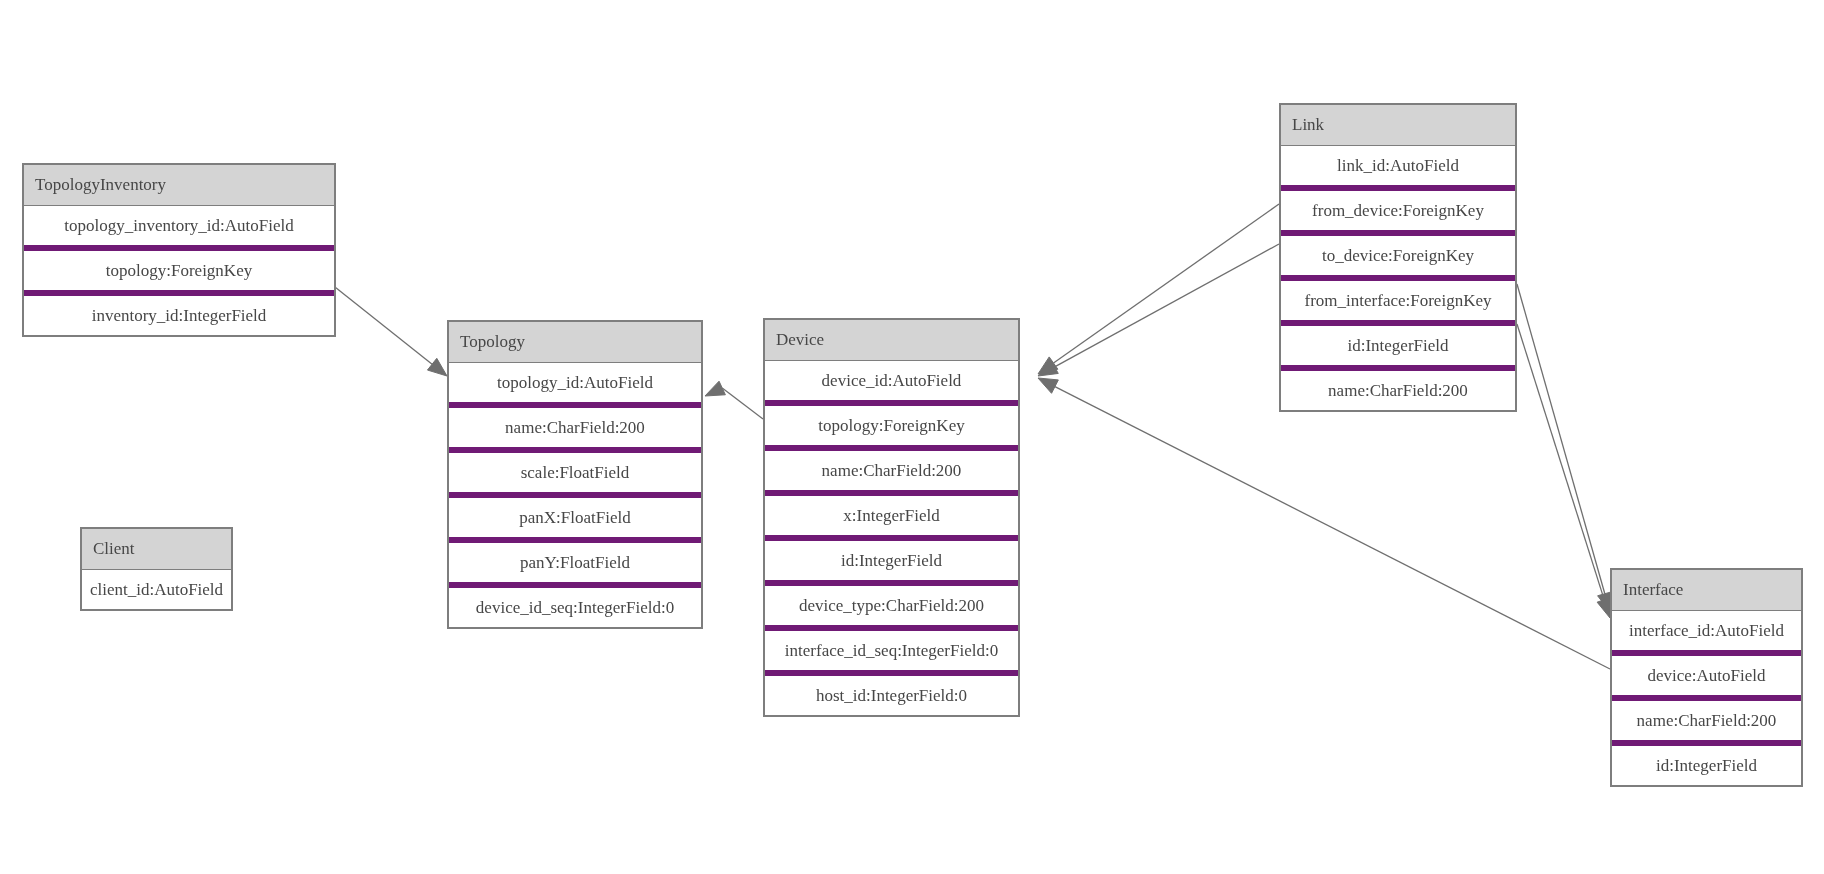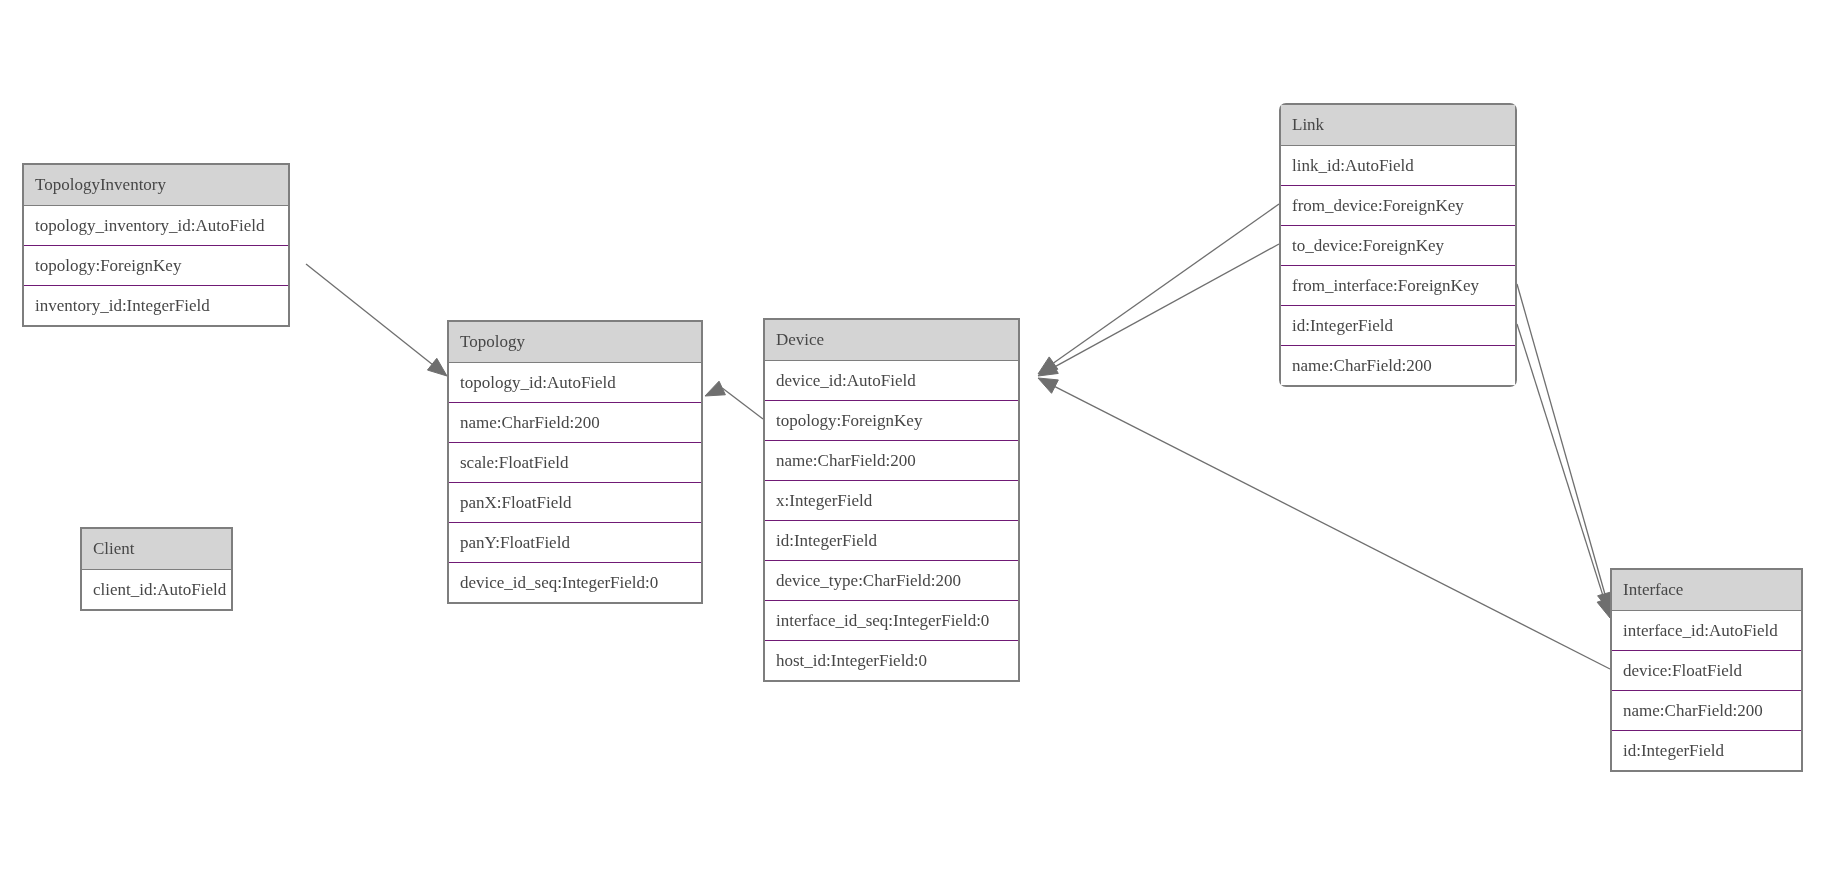--- a/index.html
+++ b/index.html
@@ -35,28 +35,28 @@
     line-height: 40px;
     padding-left: 11px;
     font-size: 17px;
     color: #474747;
     border-bottom: 1px solid #7e7e7e;
     white-space: nowrap;
   }
   .entity-field {
     height: 39px;
     line-height: 39px;
-    padding-left: 11px;
     font-size: 17px;
     color: #474747;
     white-space: nowrap;
     background: #ffffff;
+    text-align: center;
   }
   .entity-field + .entity-field {
-    border-top: 1px solid #701a75;
+    border-top: 6px solid #701a75;
   }
   .edge-line {
     stroke: #6f6f6f;
     stroke-width: 1.3;
     fill: none;
   }
   .edge-arrowhead {
     fill: #6f6f6f;
     stroke: #6f6f6f;
     stroke-width: 1;
@@ -90,21 +90,21 @@
       <g>
         <line class="edge-line" x1="1517" y1="284" x2="1604.8171119774343" y2="593.7205669741771"></line>
         <polygon class="edge-arrowhead" points="1610,612 1597.6015463093463,595.7664438251899 1612.0326776455222,591.6746901231644"></polygon>
       </g>
       <g>
         <line class="edge-line" x1="1517" y1="324" x2="1604.2696579781266" y2="599.8847252211744"></line>
         <polygon class="edge-arrowhead" points="1610,618 1597.1188916180638,602.1467023350718 1611.4204243381894,597.6227481072771"></polygon>
       </g>
     </svg>
   <div id="entity-layer">
-      <div class="entity" style="left: 22px; top: 163px; width: 268px;">
+      <div class="entity" style="left: 22px; top: 163px; width: 314px;">
         <div class="entity-header">TopologyInventory</div>
         <div class="entity-field">topology_inventory_id:AutoField</div>
         <div class="entity-field">topology:ForeignKey</div>
         <div class="entity-field">inventory_id:IntegerField</div>
       </div>
       <div class="entity" style="left: 447px; top: 320px; width: 256px; font-family: Liberation Serif, serif;">
         <div class="entity-header">Topology</div>
         <div class="entity-field">topology_id:AutoField</div>
         <div class="entity-field">name:CharField:200</div>
         <div class="entity-field">scale:FloatField</div>
@@ -120,30 +120,30 @@
         <div class="entity-header">Device</div>
         <div class="entity-field">device_id:AutoField</div>
         <div class="entity-field">topology:ForeignKey</div>
         <div class="entity-field">name:CharField:200</div>
         <div class="entity-field">x:IntegerField</div>
         <div class="entity-field">id:IntegerField</div>
         <div class="entity-field">device_type:CharField:200</div>
         <div class="entity-field">interface_id_seq:IntegerField:0</div>
         <div class="entity-field">host_id:IntegerField:0</div>
       </div>
-      <div class="entity" style="left: 1279px; top: 103px; width: 238px; border-radius: 7px;">
+      <div class="entity" style="left: 1279px; top: 103px; width: 238px;">
         <div class="entity-header">Link</div>
         <div class="entity-field">link_id:AutoField</div>
         <div class="entity-field">from_device:ForeignKey</div>
         <div class="entity-field">to_device:ForeignKey</div>
         <div class="entity-field">from_interface:ForeignKey</div>
         <div class="entity-field">id:IntegerField</div>
         <div class="entity-field">name:CharField:200</div>
       </div>
       <div class="entity" style="left: 1610px; top: 568px; width: 193px;">
         <div class="entity-header">Interface</div>
         <div class="entity-field">interface_id:AutoField</div>
-        <div class="entity-field">device:FloatField</div>
+        <div class="entity-field">device:AutoField</div>
         <div class="entity-field">name:CharField:200</div>
         <div class="entity-field">id:IntegerField</div>
       </div>
     </div>
 </div>
 
 </body></html>

